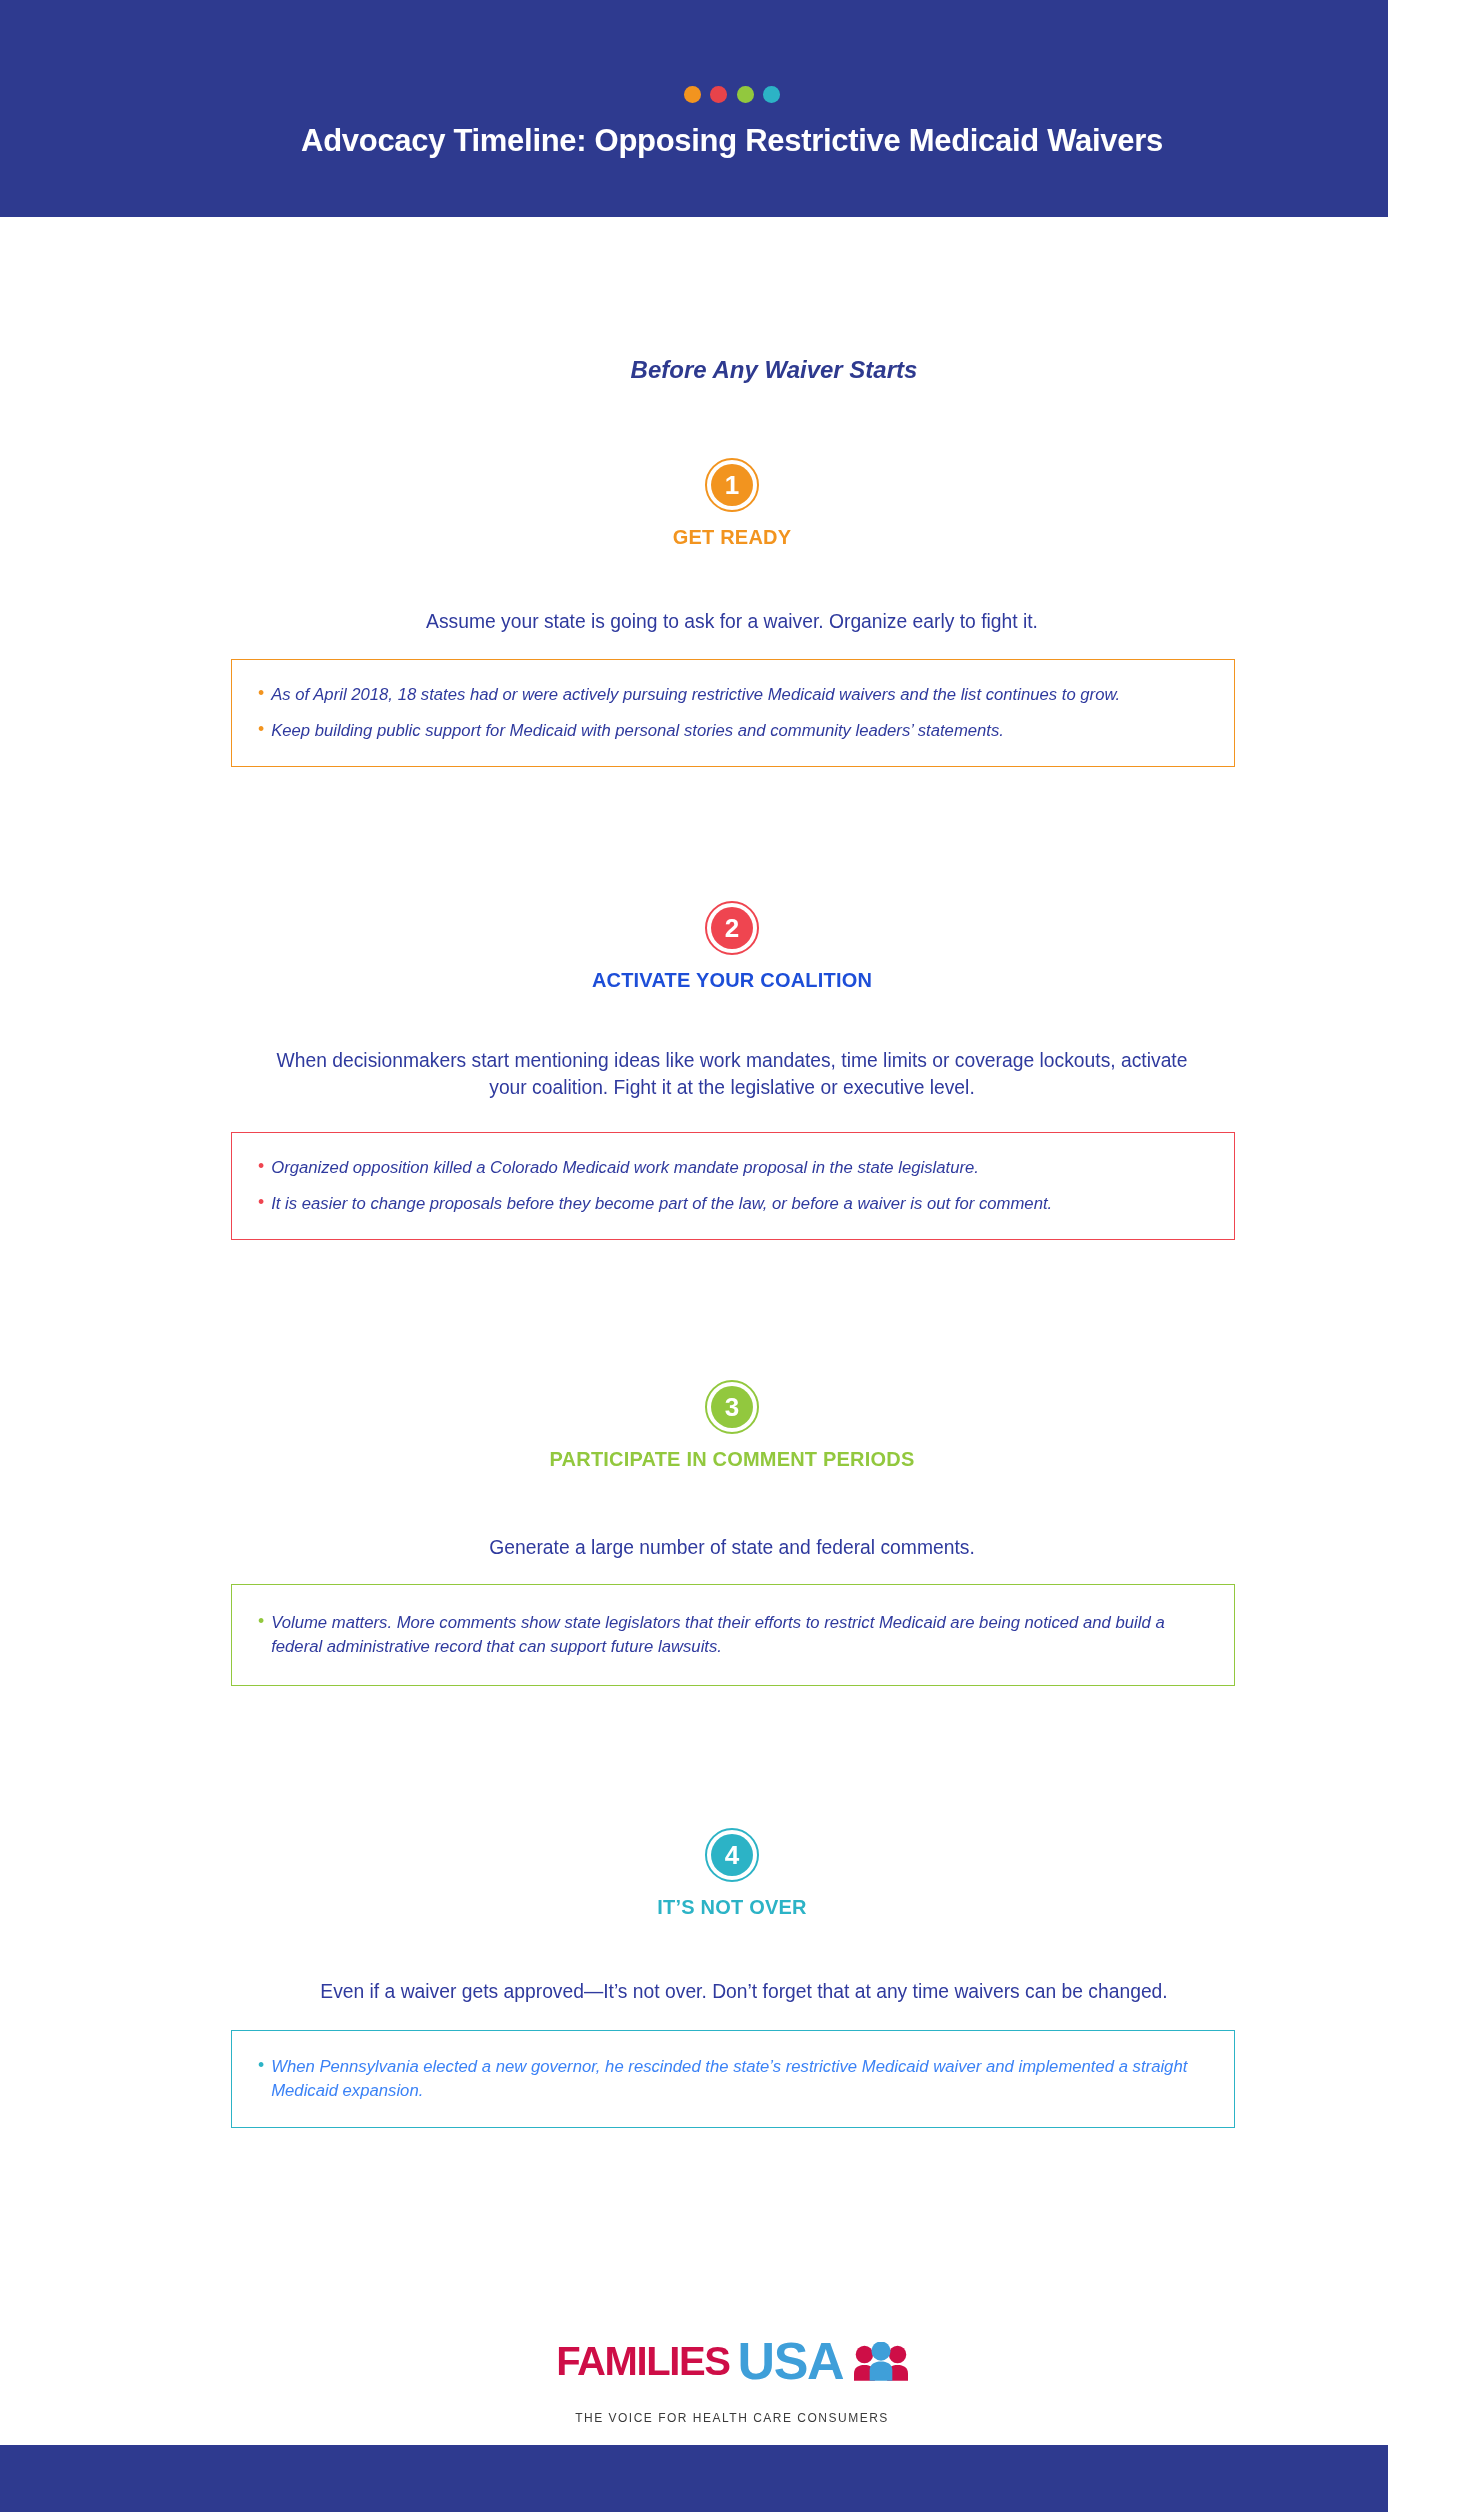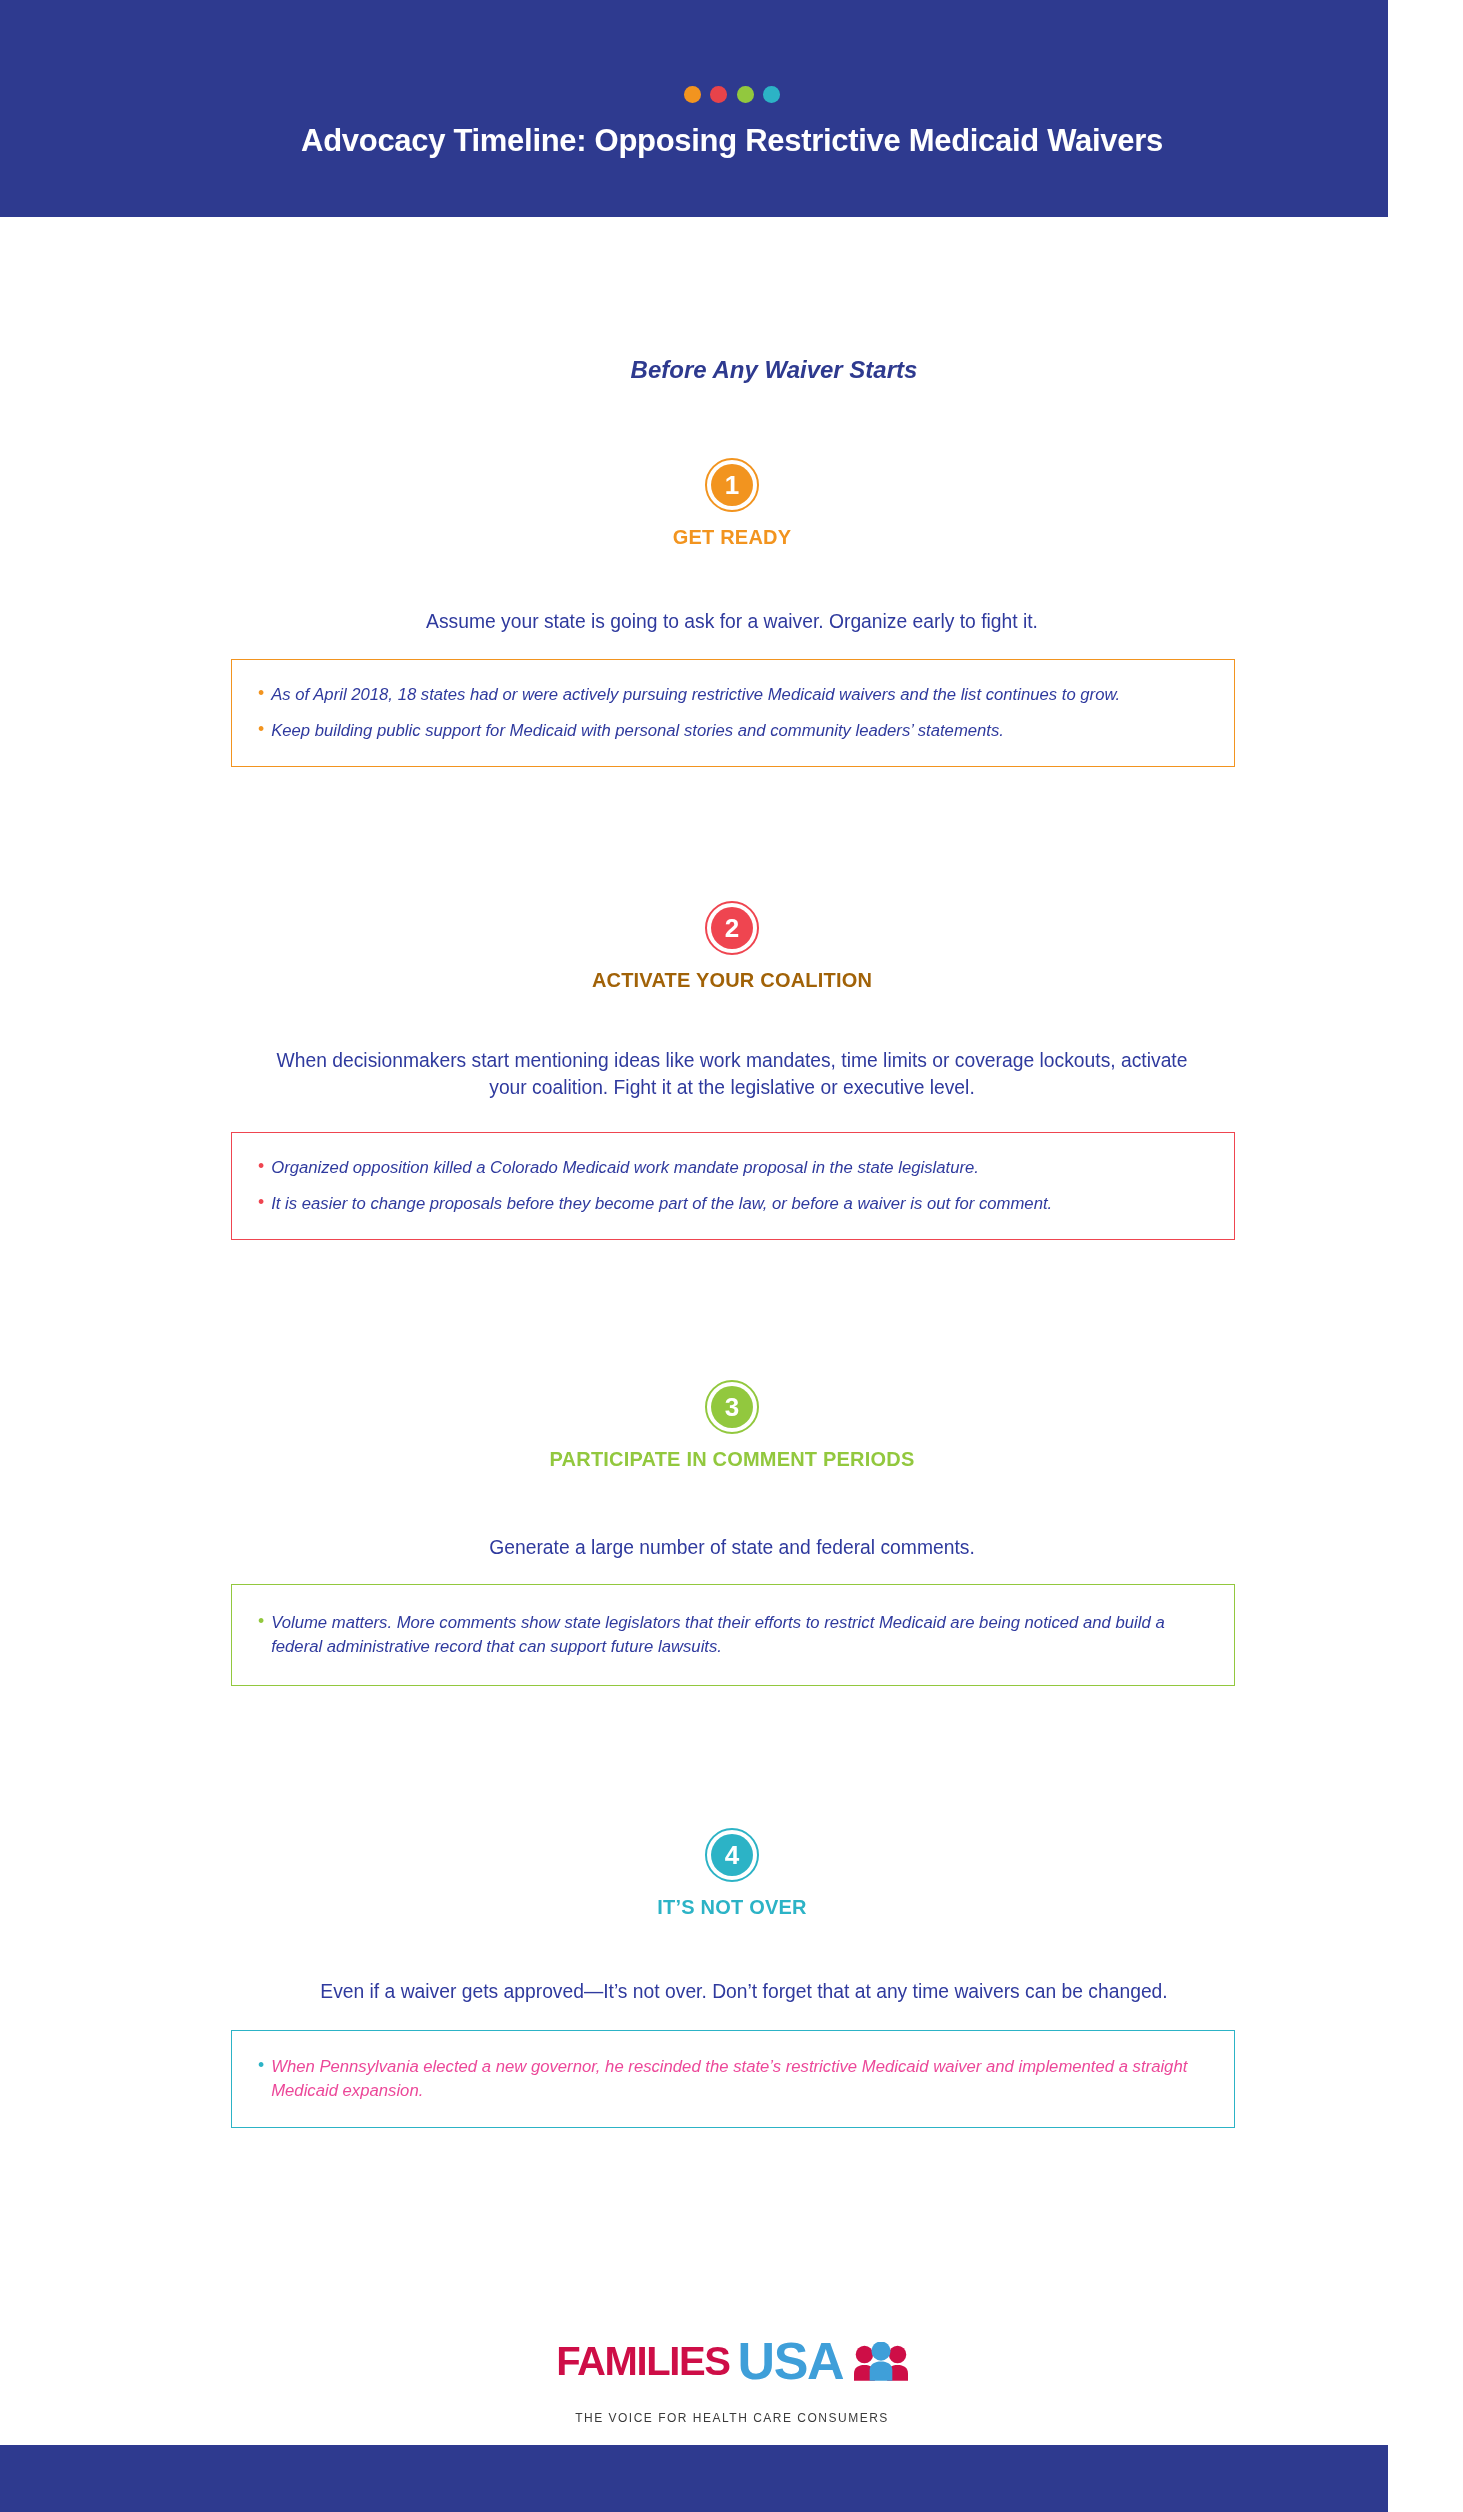--- a/index.html
+++ b/index.html
@@ -236,21 +236,21 @@
   </div>
 
   <div class="step" style="top:901px;">
     <div class="badge-wrap">
       <div class="badge" style="color: rgb(239, 69, 80);">
         <span class="ring-outer"></span>
         <span class="disc"></span>
         <span class="num">2</span>
       </div>
     </div>
-    <div class="step-title" style="color: #a16207;">ACTIVATE YOUR COALITION</div>
+    <div class="step-title" style="color: #1d4ed8;">ACTIVATE YOUR COALITION</div>
   </div>
   <div class="step" style="top:1047px;">
     <div class="step-lead" style="color: rgb(47, 58, 158);">When decisionmakers start mentioning ideas like work mandates, time limits or coverage lockouts, activate your coalition. Fight it at the legislative or executive level.</div>
   </div>
   <div class="bullet-box" style="top: 1132px; height: 108px; border-color: rgb(239, 69, 80);">
     <div class="bullet-row">
       <span class="bullet-dot" style="color: rgb(239, 69, 80);">•</span>
       <span class="bullet-text" style="color: rgb(47, 58, 158);">Organized opposition killed a Colorado Medicaid work mandate proposal in the state legislature.</span>
     </div>
     <div class="bullet-row">
@@ -288,21 +288,21 @@
       </div>
     </div>
     <div class="step-title" style="color: rgb(44, 179, 198);">IT’S NOT OVER</div>
   </div>
   <div class="step" style="top:1978px;padding-left:24px;">
     <div class="step-lead" style="width: 1089px; color: rgb(47, 58, 158);">Even if a waiver gets approved—It’s not over. Don’t forget that at any time waivers can be changed.</div>
   </div>
   <div class="bullet-box" style="top: 2030px; height: 98px; border-color: rgb(44, 179, 198);">
     <div class="bullet-row">
       <span class="bullet-dot" style="color: rgb(44, 179, 198);">•</span>
-      <span class="bullet-text" style="color: #ec4899;">When Pennsylvania elected a new governor, he rescinded the state’s restrictive Medicaid waiver and implemented a straight Medicaid expansion.</span>
+      <span class="bullet-text" style="color: #3b82f6;">When Pennsylvania elected a new governor, he rescinded the state’s restrictive Medicaid waiver and implemented a straight Medicaid expansion.</span>
     </div>
   </div>
 
   <div class="logo-wrap" style="top:2331px;">
     <div class="logo-main">
       <span class="logo-families" style="color: rgb(206, 14, 71);">FAMILIES</span>
       <span class="logo-usa" style="color: rgb(63, 159, 217);">USA</span>
       <svg class="logo-mark" width="54" height="39" viewBox="0 0 62 44">
         <circle cx="12" cy="14" r="10" fill="#ce0e47"></circle>
         <path d="M0 44 L0 36 C0 29 5 26 12 26 C19 26 24 29 24 36 L24 44 Z" fill="#ce0e47"></path>

